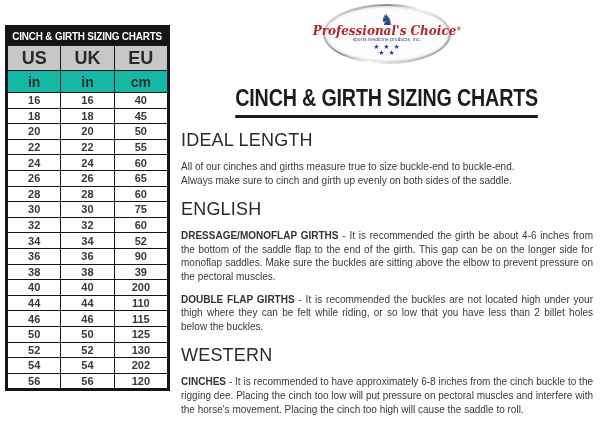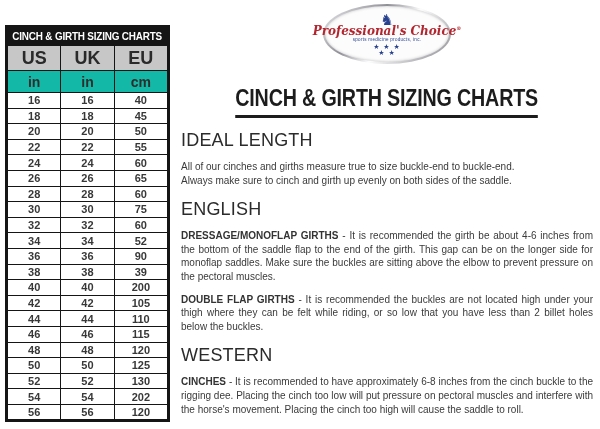--- a/index.html
+++ b/index.html
@@ -141,38 +141,28 @@
             <td>38</td>
             <td>38</td>
             <td>39</td>
           </tr>
           <tr>
             <td>40</td>
             <td>40</td>
             <td>200</td>
           </tr>
           <tr>
-            <td>42</td>
-            <td>42</td>
-            <td>105</td>
-          </tr>
-          <tr>
             <td>44</td>
             <td>44</td>
             <td>110</td>
           </tr>
           <tr>
             <td>46</td>
             <td>46</td>
             <td>115</td>
-          </tr>
-          <tr>
-            <td>48</td>
-            <td>48</td>
-            <td>120</td>
           </tr>
           <tr>
             <td>50</td>
             <td>50</td>
             <td>125</td>
           </tr>
           <tr>
             <td>52</td>
             <td>52</td>
             <td>130</td>

